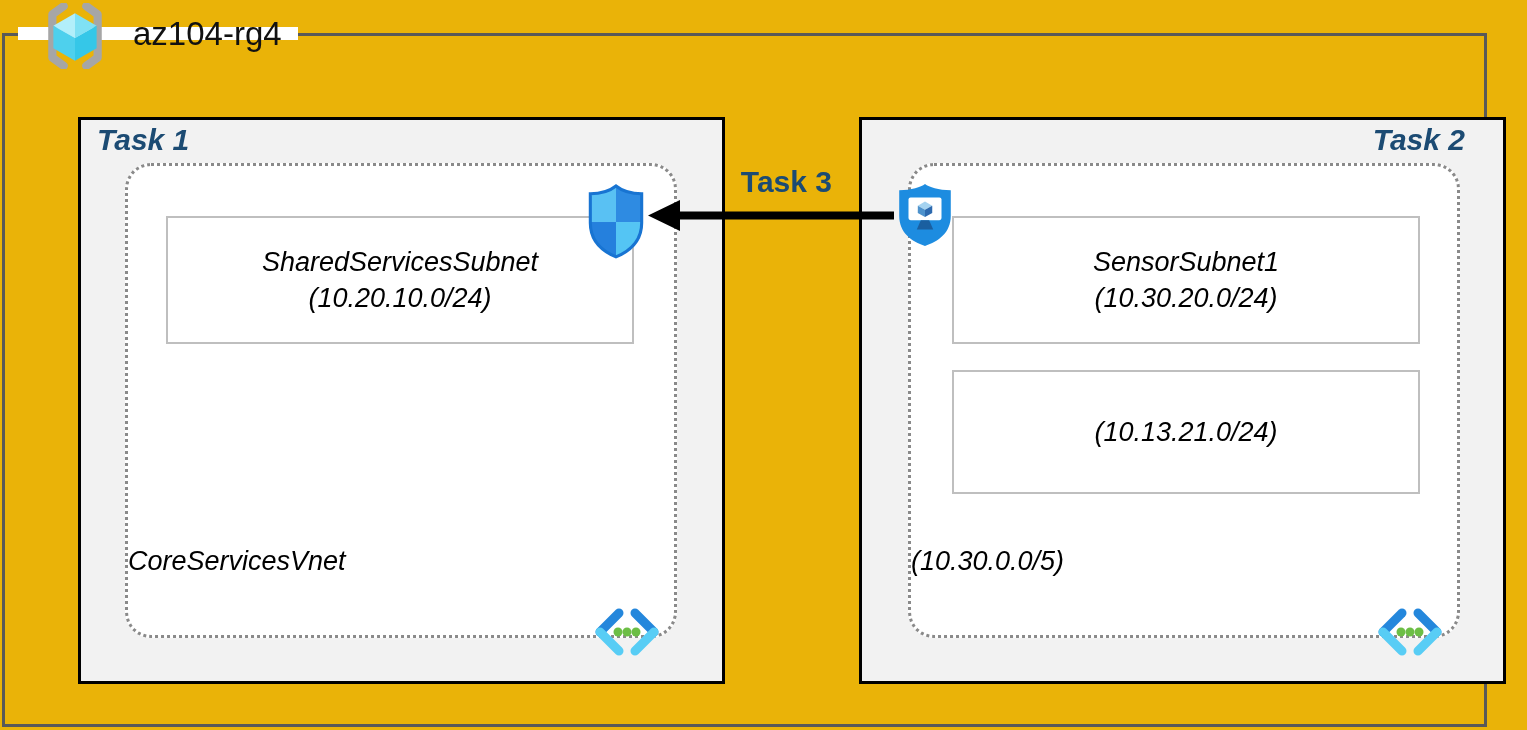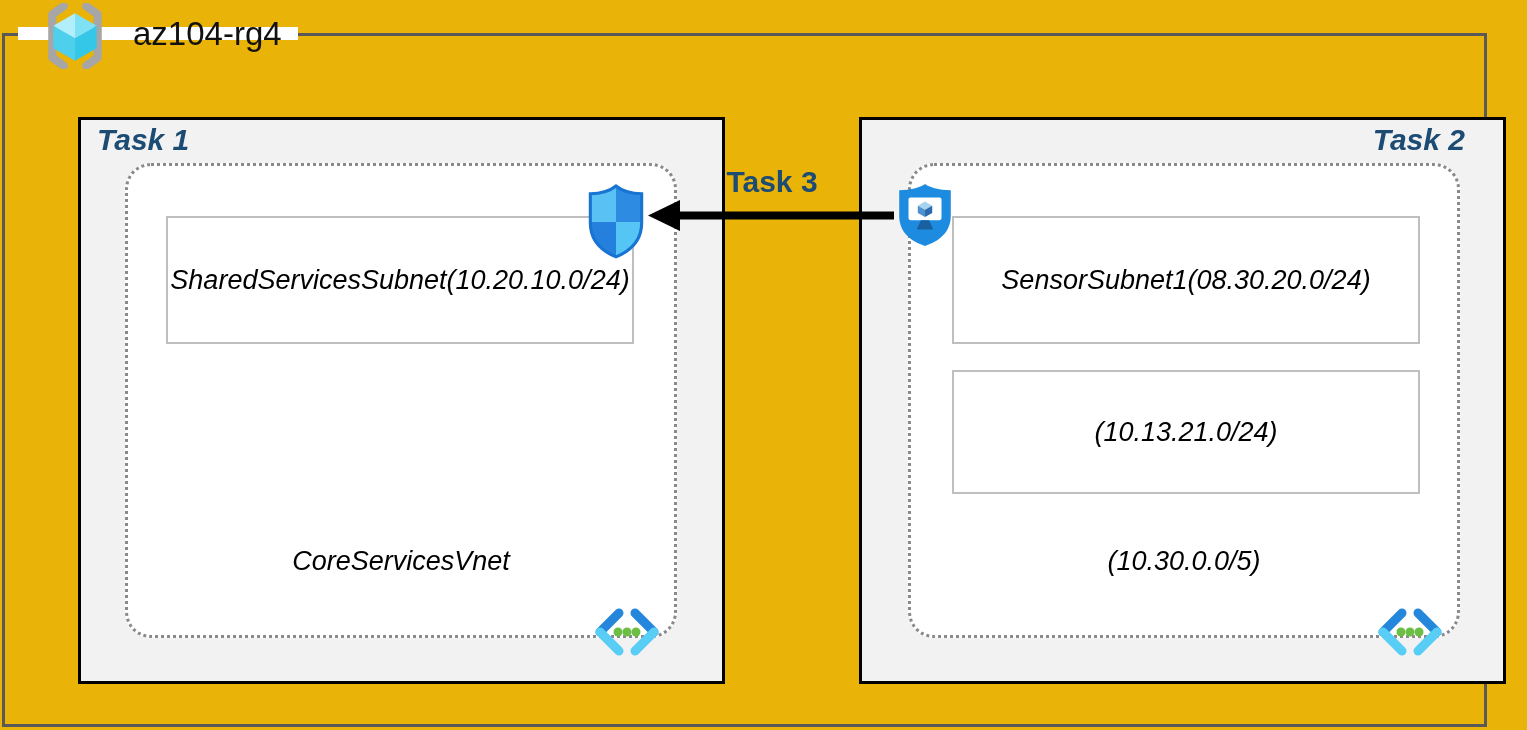--- a/index.html
+++ b/index.html
@@ -47,41 +47,41 @@
     border:3px dotted var(--dotted-border,#8A8A8A);
     border-radius:26px;
   }
   .t1 .dotted-box{left:44px;}
   .t2 .dotted-box{left:46px;}
 
   
   .subnet-box{
     position:absolute; left:38px; width:468px; height:128px;
     background:#ffffff; border:2px solid var(--subnet-box-border,#BFBFBF);
-    display:flex; flex-direction:row; align-items:center; justify-content:center;
+    display:flex; flex-direction:column; align-items:center; justify-content:center;
     font-size:27px; line-height:36px; text-align:center;
   }
   .t2 .subnet-box{left:41px;}
   .subnet-box.row1{top:50px;}
   .subnet-box.row2{top:204px; height:124px;}
 
   .vnet-label{
     position:absolute; left:0; top:377px; width:100%;
-    text-align:center; font-size:27px; line-height:36px;
+    font-size:27px; line-height:36px;
   }
 
   .vnet-icon{
     position:absolute; right:13px; bottom:-21px; width:68px; height:48px;
   }
   .vnet-icon svg{width:100%; height:100%; display:block;}
 
   
   .arrow-svg{position:absolute; left:648px; top:196px; width:246px; height:40px;}
   .task3-label{
-    position:absolute; left:712px; top:165px; width:120px; text-align:center;
+    position:absolute; left:712px; top:165px; width:120px; text-align:right;
     font-size:30px; font-weight:bold; color:var(--task-label,#1C4B73);
   }
   .nsg-icon{position:absolute; left:586px; top:184px; width:60px; height:75px;}
   .nsg-icon svg{width:100%; height:100%; display:block;}
   .bastion-icon{position:absolute; left:895px; top:182px; width:60px; height:66px;}
   .bastion-icon svg{width:100%; height:100%; display:block;}
 </style>
 </head>
 <body>
 
@@ -124,21 +124,21 @@
         </svg>
       </div>
     </div>
   </div>
 
   <div class="task-box t2">
     <div class="task-label at-right">Task 2</div>
     <div class="dotted-box">
       <div class="subnet-box row1">
         <div>SensorSubnet1</div>
-        <div>(08.30.20.0/24)</div>
+        <div>(10.30.20.0/24)</div>
       </div>
       <div class="subnet-box row2">
         <div>(10.13.21.0/24)</div>
       </div>
       <div class="vnet-label">
         <div>(10.30.0.0/5)</div>
       </div>
       <div class="vnet-icon">
         <svg viewBox="0 0 68 48" aria-hidden="true">
           <path d="M26 5 L7 24" fill="none" stroke="#2487DC" stroke-width="9" stroke-linecap="round"></path>

